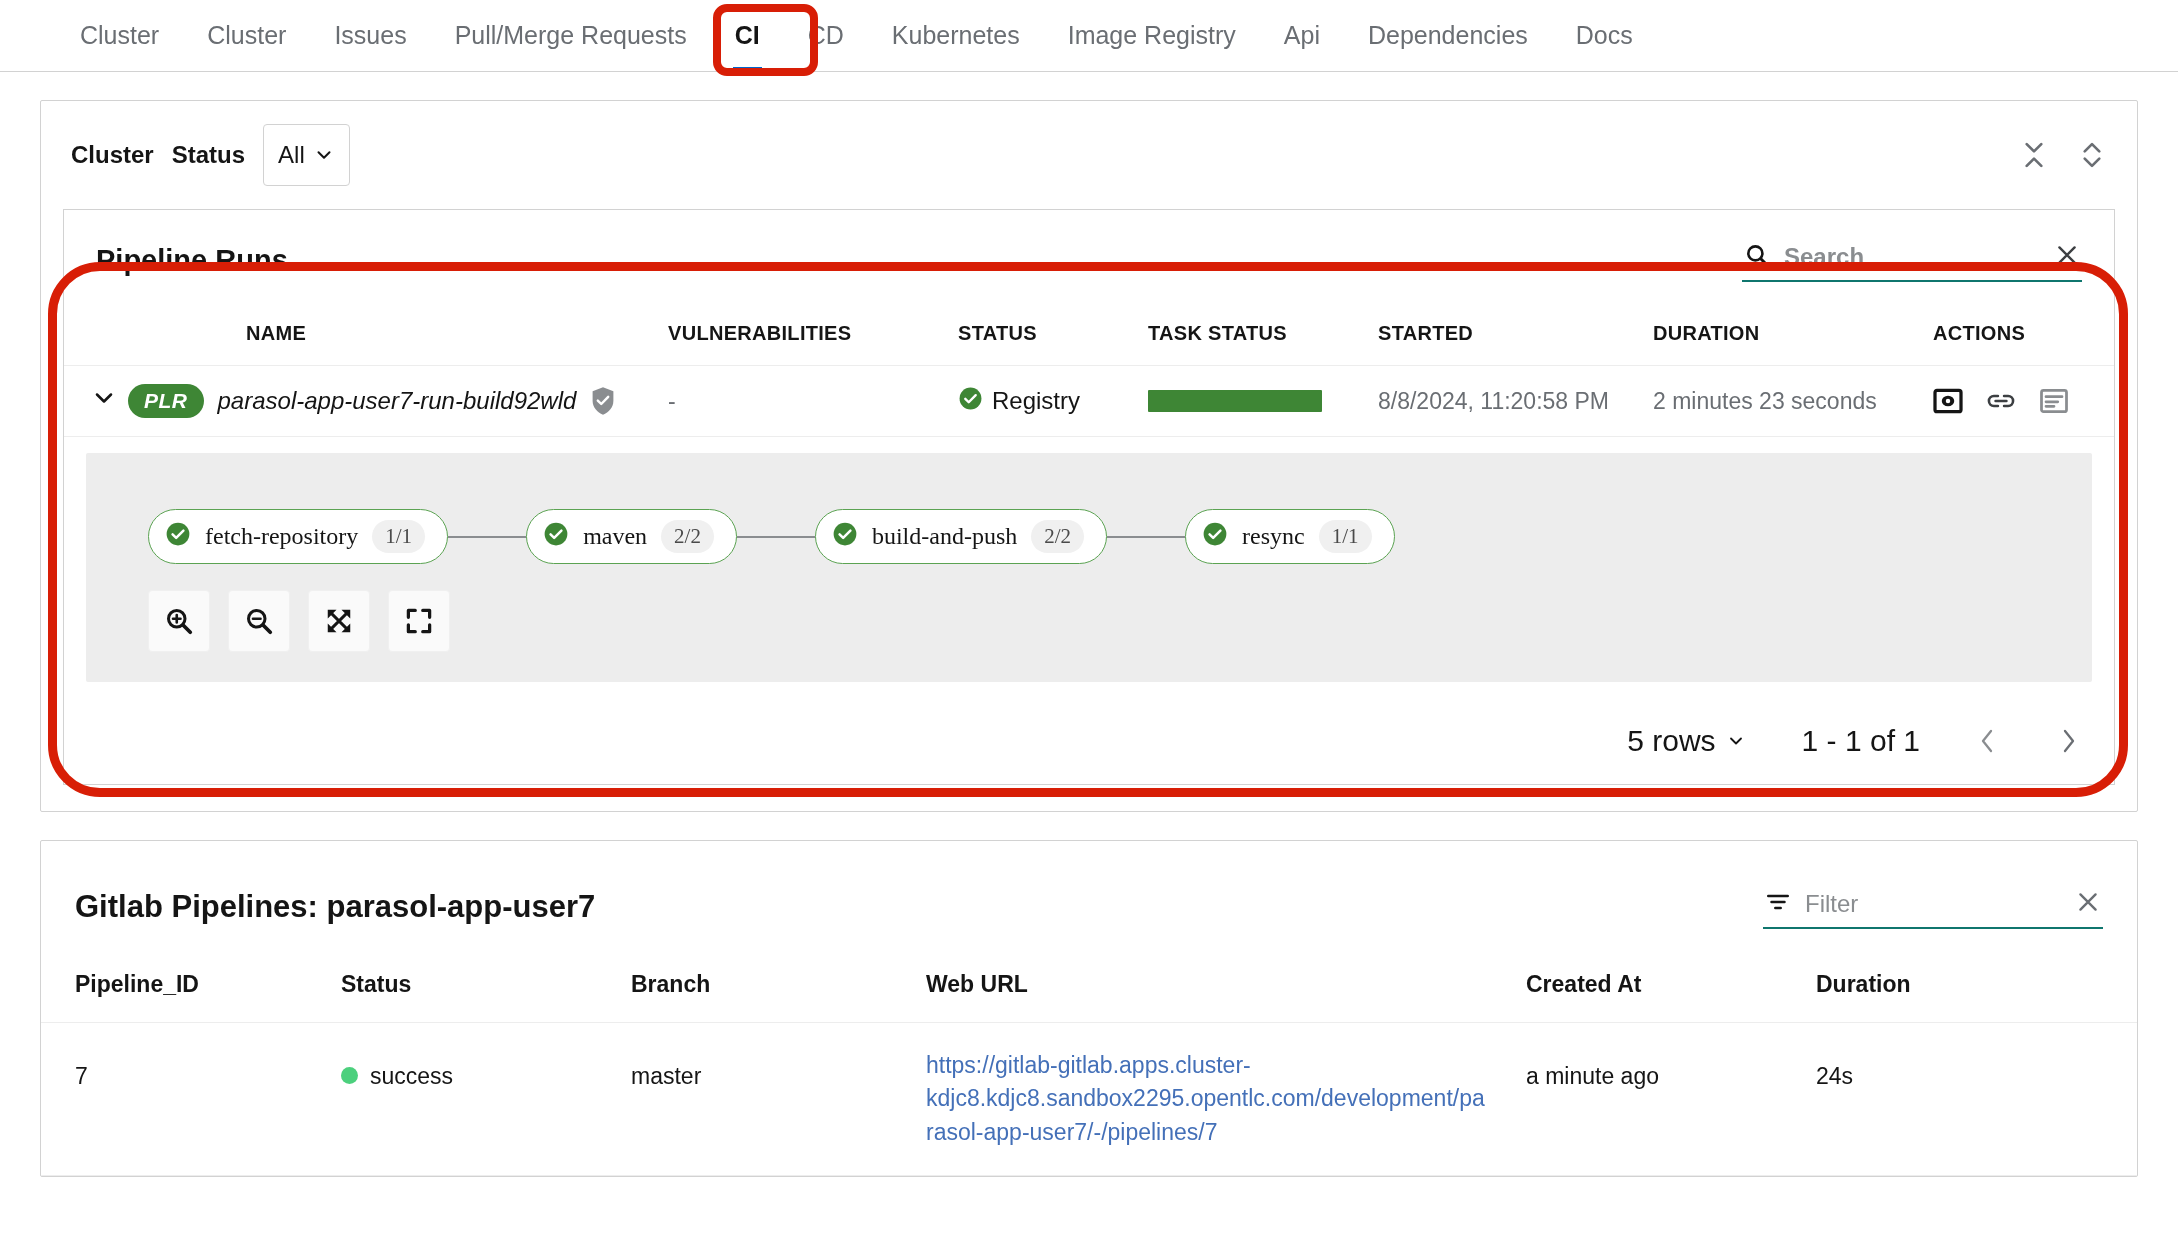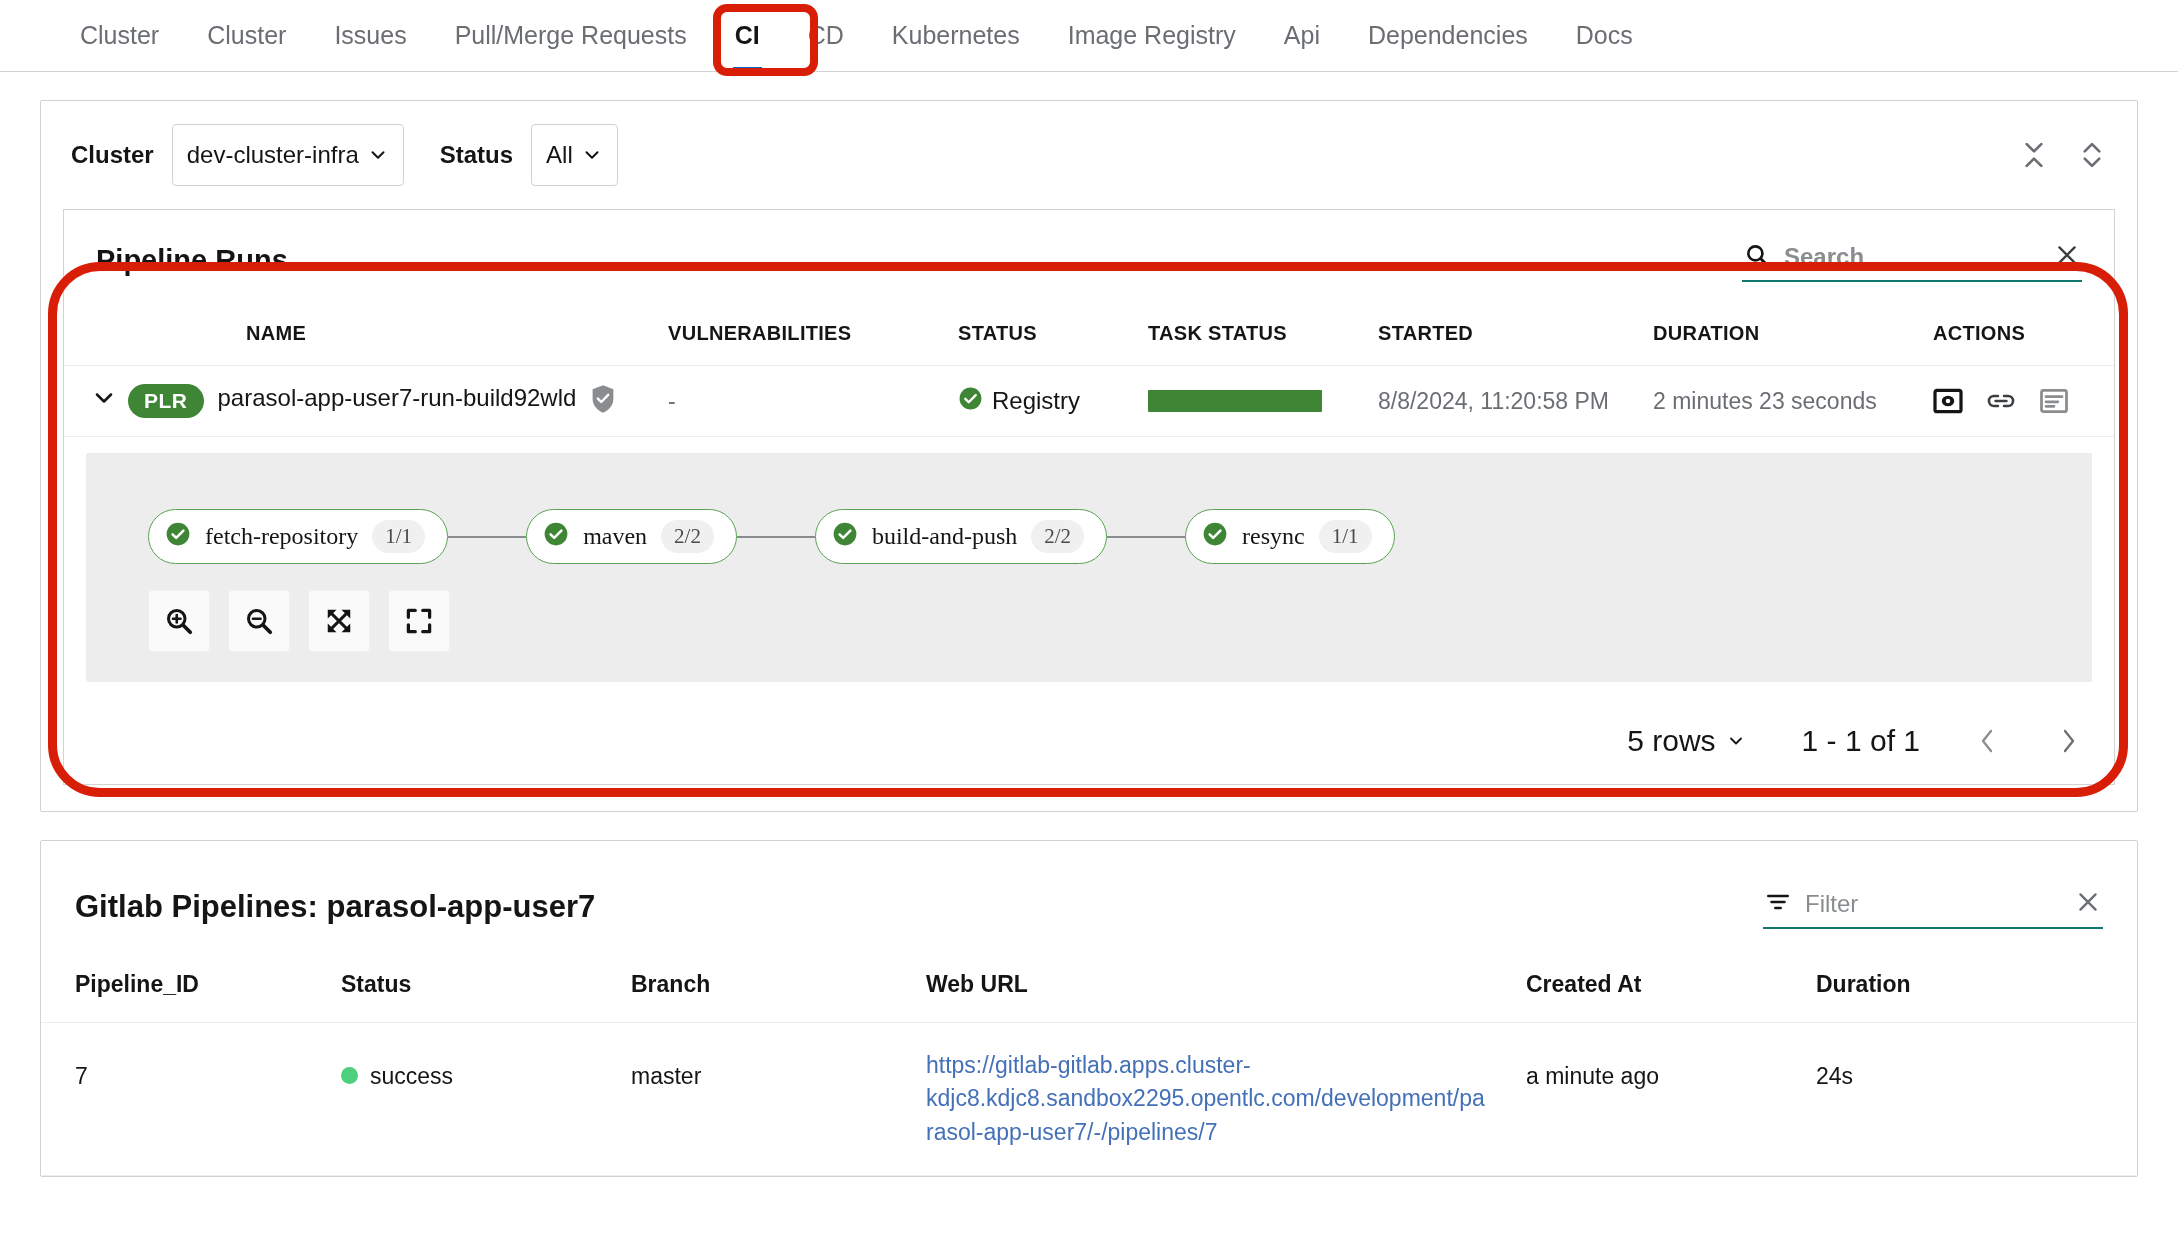--- a/index.html
+++ b/index.html
@@ -159,21 +159,21 @@
     justify-content: center;
     background: #3e8635;
     color: #fff;
     border-radius: 32px;
     font-size: 21px;
     font-weight: bold;
     padding: 5px 16px;
     margin-right: 14px;
     letter-spacing: .5px;
   }
-  .name-cell { display: flex; align-items: flex-start; }
+  .name-cell { display: flex; align-items: center; font-style: italic; }
   .name-text { font-size: 24px; color: #151515; }
   .shield { margin-left: 14px; line-height: 0; }
   .status-cell { display: flex; align-items: center; gap: 9px; font-size: 24px; }
   .taskbar {
     width: 174px; height: 22px; background: #3e8635; border-radius: 1px;
   }
   .muted { color: #6a6e73; font-size: 23px; }
   .actions-cell { display: flex; gap: 22px; align-items: center; }
 
   
@@ -296,28 +296,20 @@
       <span>Docs</span>
     </div>
 </div>
 
 <div class="page">
 
   <div class="card">
 
     <div class="toolbar">
       <div class="toolbar-label">Cluster</div>
-      <div class="select">
-        <span>dev-cluster-infra</span>
-        <span class="caret">
-          <svg width="22" height="22" viewBox="0 0 24 24">
-              <path d="M6 9l6 6 6-6" fill="none" stroke="#151515" stroke-width="2.2" stroke-linecap="round" stroke-linejoin="round"></path>
-            </svg>
-        </span>
-      </div>
       <div class="toolbar-label">Status</div>
       <div class="select">
         <span>All</span>
         <span class="caret">
           <svg width="22" height="22" viewBox="0 0 24 24">
               <path d="M6 9l6 6 6-6" fill="none" stroke="#151515" stroke-width="2.2" stroke-linecap="round" stroke-linejoin="round"></path>
             </svg>
         </span>
       </div>
 

